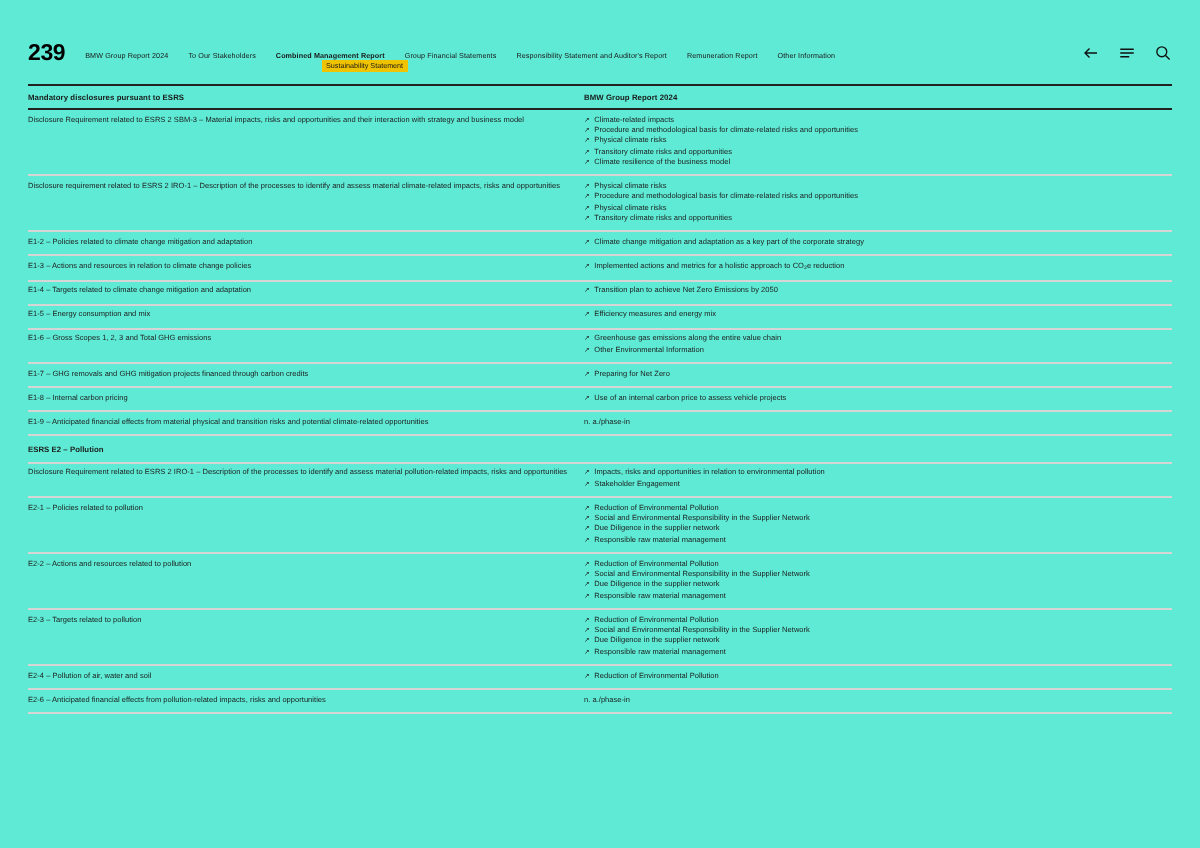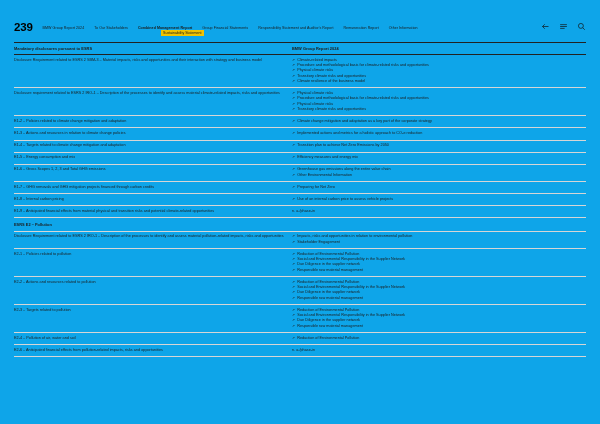--- a/index.html
+++ b/index.html
@@ -7,21 +7,21 @@
     margin: 0; padding: 0;
     width: 600px; height: 424px;
     background: #ffffff;
     font-family: "Liberation Sans", sans-serif;
     color: #1a1a1a;
     overflow: hidden;
   }
   #page {
     position: relative;
     width: 600px; height: 424px;
-    background: #0ea5e9;
+    background: #5eead4;
   }
 
   
   .header {
     display: flex;
     align-items: center;
     padding: 13px 14px 0 14px;
     height: 42px;
   }
   .page-number {

